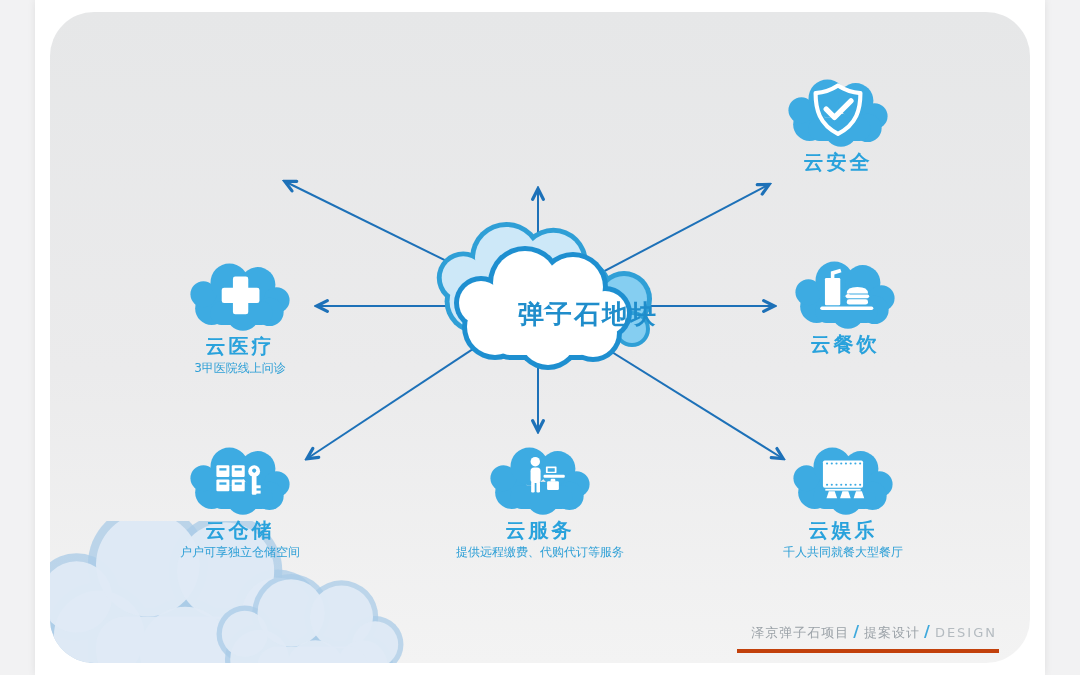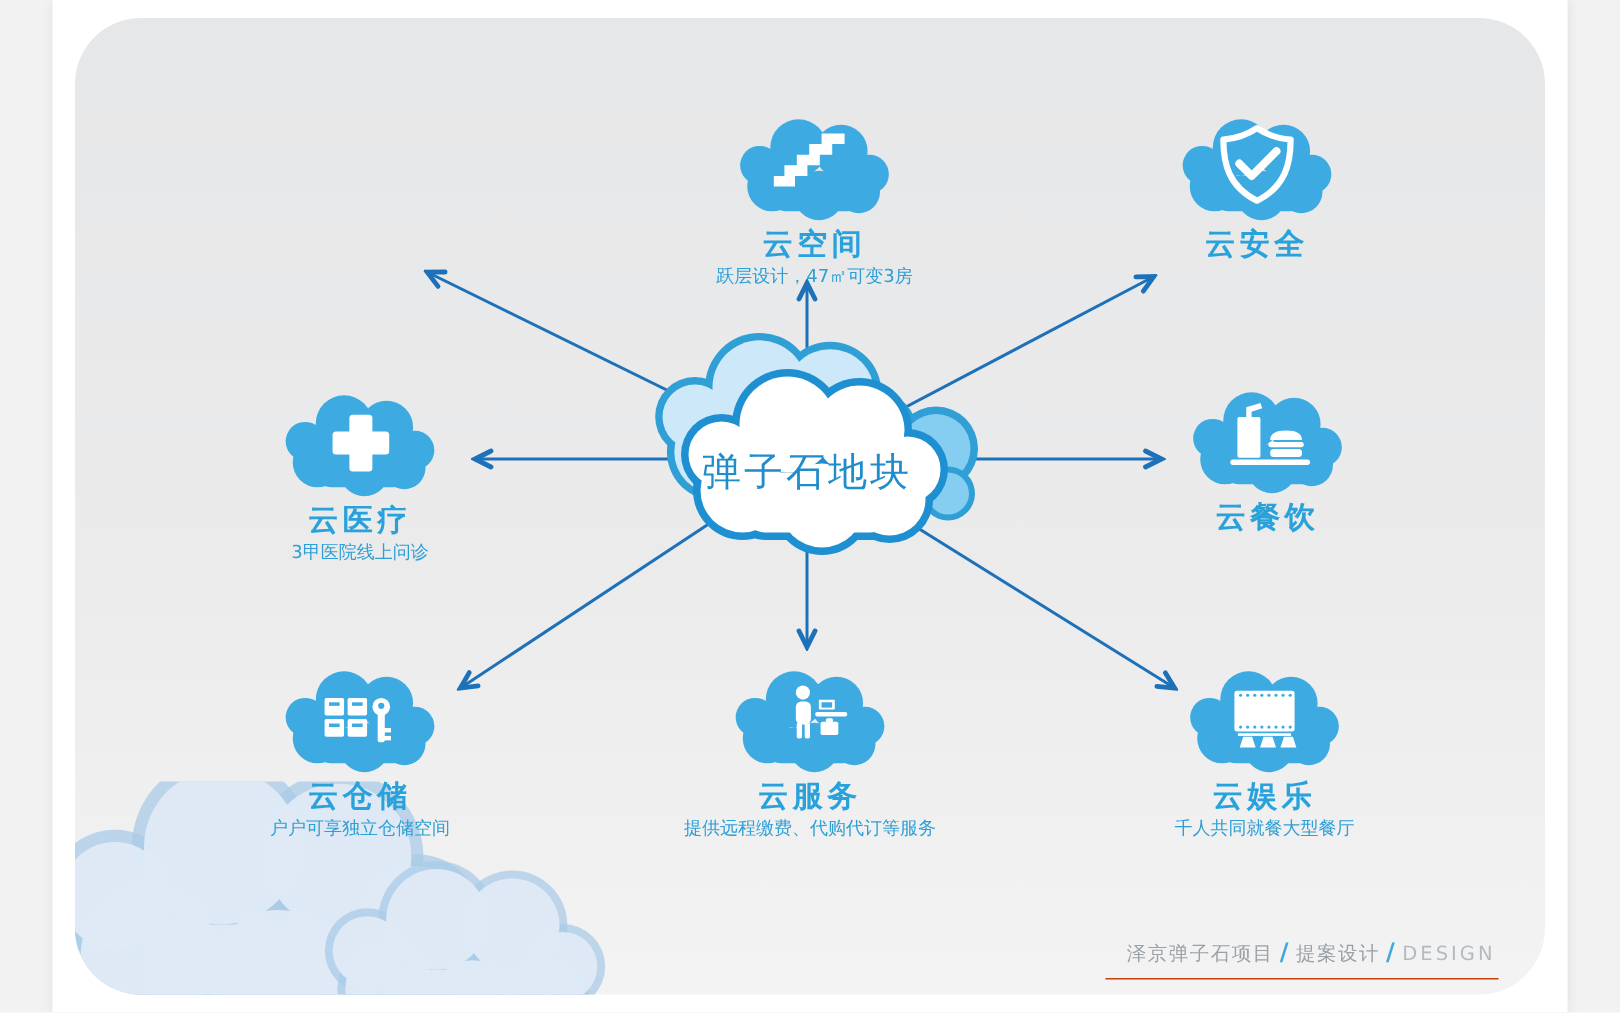--- a/index.html
+++ b/index.html
@@ -24,27 +24,27 @@
   .cloud-icon{display:block;margin:0 auto;}
   .node-label{
     color:#29a2dc;font-size:20px;font-weight:bold;letter-spacing:3px;
     margin-top:2px;line-height:24px;white-space:nowrap;
   }
   .node-desc{
     color:#2d9fd6;font-size:12px;line-height:16px;margin-top:2px;white-space:nowrap;
   }
   .hub{position:absolute;left:368px;top:203px;width:240px;height:165px;}
   .hub-label{
-    position:absolute;left:0;top:82px;width:100%;text-align:center;
-    color:#1f8dcb;font-size:26px;font-weight:normal;letter-spacing:2px;white-space:nowrap;
+    position:absolute;left:0;top:82px;width:100%;text-align:right;
+    color:#1f8dcb;font-size:26px;font-weight:bold;letter-spacing:2px;white-space:nowrap;
   }
   .footer{
     position:absolute;right:46px;bottom:22px;
     color:#9aa1a7;font-size:13px;letter-spacing:1px;
-    padding:0 2px 7px 14px;border-bottom:1px solid #c2410c;white-space:nowrap;
+    padding:0 2px 7px 14px;border-bottom:4px solid #c2410c;white-space:nowrap;
   }
   .footer .slash{color:#3fa9dc;font-size:16px;margin:0 4px;font-weight:bold;}
   .footer .design{color:#b4bbc0;letter-spacing:2px;}
   .hidden-defs{position:absolute;width:0;height:0;overflow:hidden;}
 </style>
 </head>
 <body>
 
 <svg class="hidden-defs" aria-hidden="true">
   <defs>
@@ -113,28 +113,20 @@
         <circle cx="214" cy="114" r="14" fill="#85cef1"></circle>
         <g transform="translate(25,30)">
           <use href="#cloudRim" fill="#1e8fd0"></use>
           <use href="#cloudFill" fill="#ffffff"></use>
         </g>
       </svg>
       <div class="hub-label">弹子石地块</div>
     </div>
 
 
-    <div class="node" style="left:343px;top:64px">
-      <svg class="cloud-icon" width="118" height="72" viewBox="0 0 200 122">
-        <use href="#cloudFill" fill="#3dabe2"></use>
-        <path fill="#ffffff" d="M134,22 L134,34 L120,34 L120,46 L106,46 L106,58 L92,58 L92,70 L78,70 L78,82 L54,82 L54,70 L66,70 L66,58 L80,58 L80,46 L94,46 L94,34 L108,34 L108,22 Z"></path>
-      </svg>
-      <div class="node-label">云空间</div>
-      <div class="node-desc">跃层设计，47㎡可变3房</div>
-    </div>
 
     <div class="node" style="left:638px;top:64px">
       <svg class="cloud-icon" width="118" height="72" viewBox="0 0 200 122">
         <use href="#cloudFill" fill="#3dabe2"></use>
         <path d="M100,16 C112,24 126,28 138,29 C138,56 132,82 100,98 C68,82 62,56 62,29 C74,28 88,24 100,16 Z" fill="none" stroke="#ffffff" stroke-width="7" stroke-linejoin="round"></path>
         <polyline points="80,56 94,70 122,42" fill="none" stroke="#ffffff" stroke-width="9" stroke-linecap="round" stroke-linejoin="round"></polyline>
       </svg>
       <div class="node-label">云安全</div>
     </div>
 

